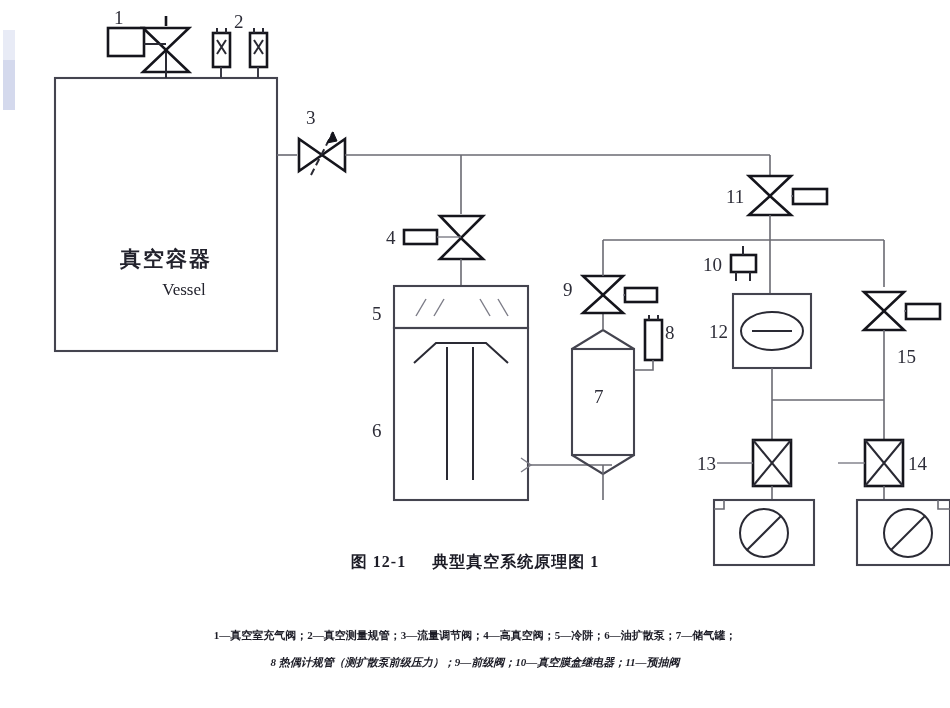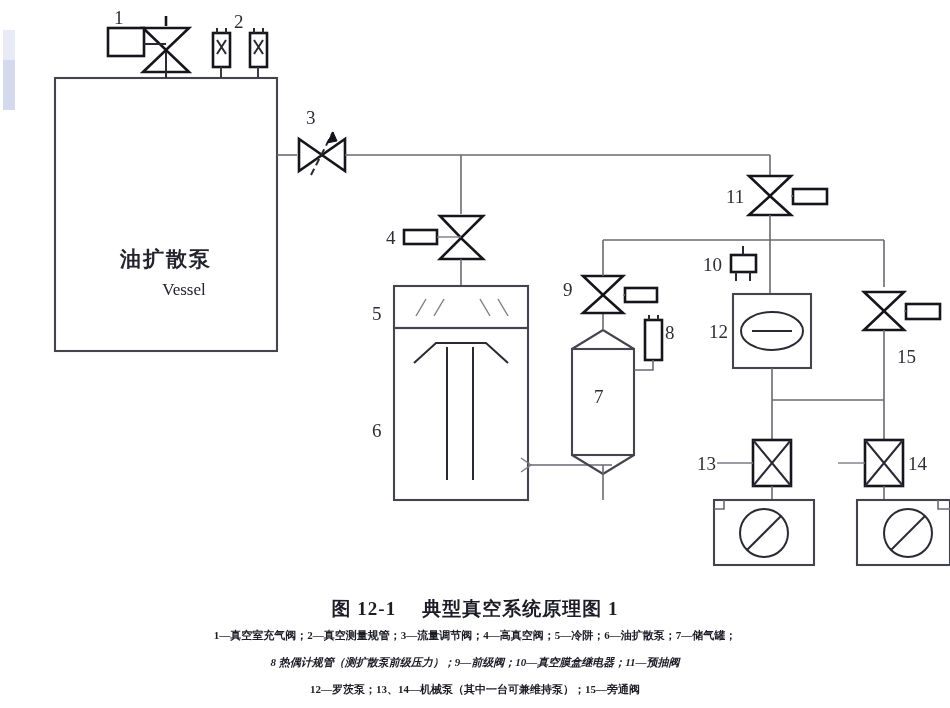--- a/index.html
+++ b/index.html
@@ -82,25 +82,24 @@
     font-size: 17px;
     margin-top: 7px;
     padding-left: 36px;
   }
   #figure-title {
     position: absolute;
     left: 0;
     top: 552px;
     width: 950px;
     text-align: center;
-    font-size: 19px;
+    font-size: 16px;
     font-weight: 700;
     color: #1c1c26;
     letter-spacing: 1px;
-    margin-top: 44px;
   }
   #figure-title .title-num { font-weight: 700; }
   #figure-title .title-main { margin-left: 26px; }
   .caption-line {
     position: absolute;
     width: 950px;
     text-align: center;
     font-size: 11px;
     color: #1c1c26;
     font-weight: 600;
@@ -280,25 +279,24 @@
     <rect x="857" y="500" width="93" height="65" class="outline"></rect>
     <g>
       <circle cx="908" cy="533" r="24" class="sym-mid"></circle>
       <line x1="891" y1="550" x2="925" y2="516" class="sym-mid"></line>
     </g>
     <path d="M 950 509 L 938 509 L 938 500" class="pipe"></path>
 
   </svg>
 
   <div class="vessel-text" style="left:55px; top:245px; width:222px;">
-    <div class="vessel-cn">油扩散泵</div>
+    <div class="vessel-cn">真空容器</div>
     <div class="vessel-en">Vessel</div>
   </div>
 
   <div id="figure-title">
     <span class="title-num">图 12-1</span><span class="title-main">典型真空系统原理图 1</span>
   </div>
 
   <div class="caption-line" id="caption-1">1—真空室充气阀；2—真空测量规管；3—流量调节阀；4—高真空阀；5—冷阱；6—油扩散泵；7—储气罐；</div>
   <div class="caption-line" id="caption-2">8  热偶计规管（测扩散泵前级压力）；9—前级阀；10—真空膜盒继电器；11—预抽阀</div>
-  <div class="caption-line" id="caption-3">12—罗茨泵；13、14—机械泵（其中一台可兼维持泵）；15—旁通阀</div>
 
 </div>
 
 </body></html>

